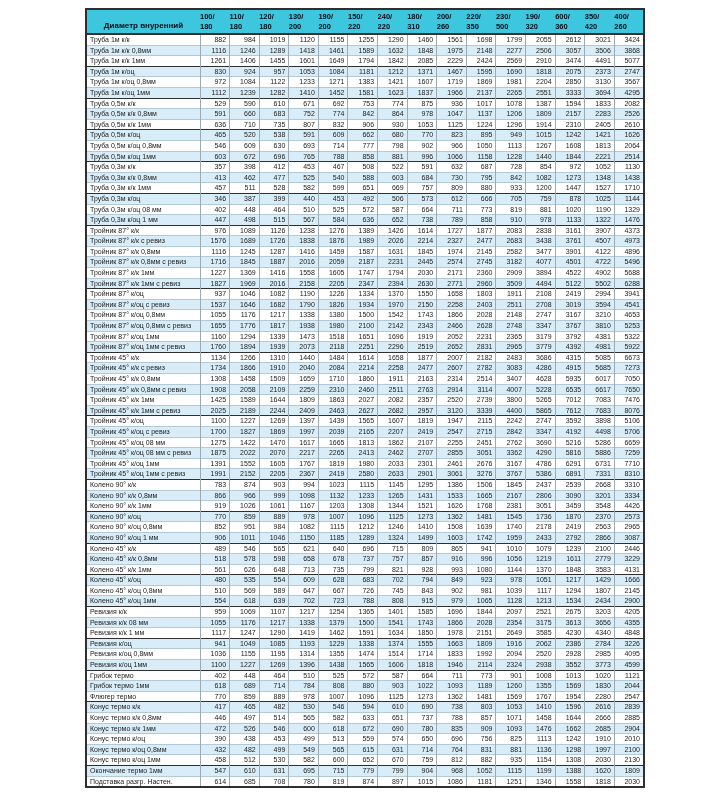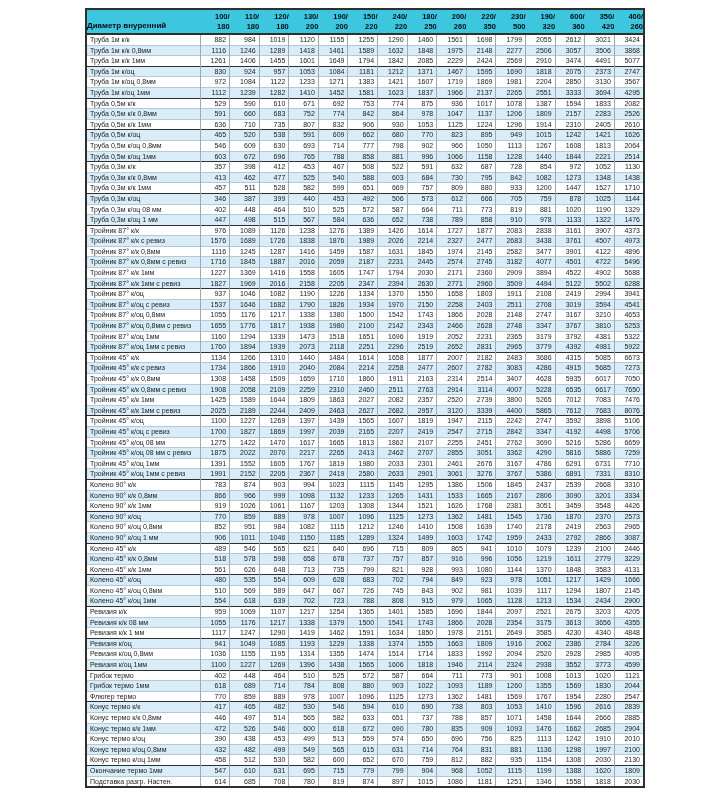--- a/index.html
+++ b/index.html
@@ -25,25 +25,25 @@
   thead th {
     background: var(--header-bg, #3cc7de);
     color: var(--header-text, #0b0b14);
     font-size: 7.5px;
     font-weight: bold;
     border-bottom: 2px solid var(--thick, #2f2f2f);
     padding: 2px 0 2px 0;
     text-align: center;
     vertical-align: bottom;
   }
-  thead th .hl { display: block; line-height: 9.5px; text-align: right; }
+  thead th .hl { display: block; line-height: 9.5px; text-align: left; }
   thead th.corner {
     font-size: 8px;
     padding-bottom: 3px;
-    text-align: left;
+    text-align: center;
     margin-top: 20px;
   }
   tbody td {
     font-size: 7px;
     color: var(--cell-text, #1c1c1c);
     height: 9.5px;
     line-height: 9.6px;
     padding: 0 3px 0 0;
     text-align: right;
     border-top: 1px solid var(--thin-h, #b4c9d6);
@@ -107,21 +107,21 @@
           <th>
             <span class="hl">150/</span>
             <span class="hl">220</span>
           </th>
           <th>
             <span class="hl">240/</span>
             <span class="hl">220</span>
           </th>
           <th>
             <span class="hl">180/</span>
-            <span class="hl">250</span>
+            <span class="hl">310</span>
           </th>
           <th>
             <span class="hl">200/</span>
             <span class="hl">260</span>
           </th>
           <th>
             <span class="hl">220/</span>
             <span class="hl">350</span>
           </th>
           <th>

